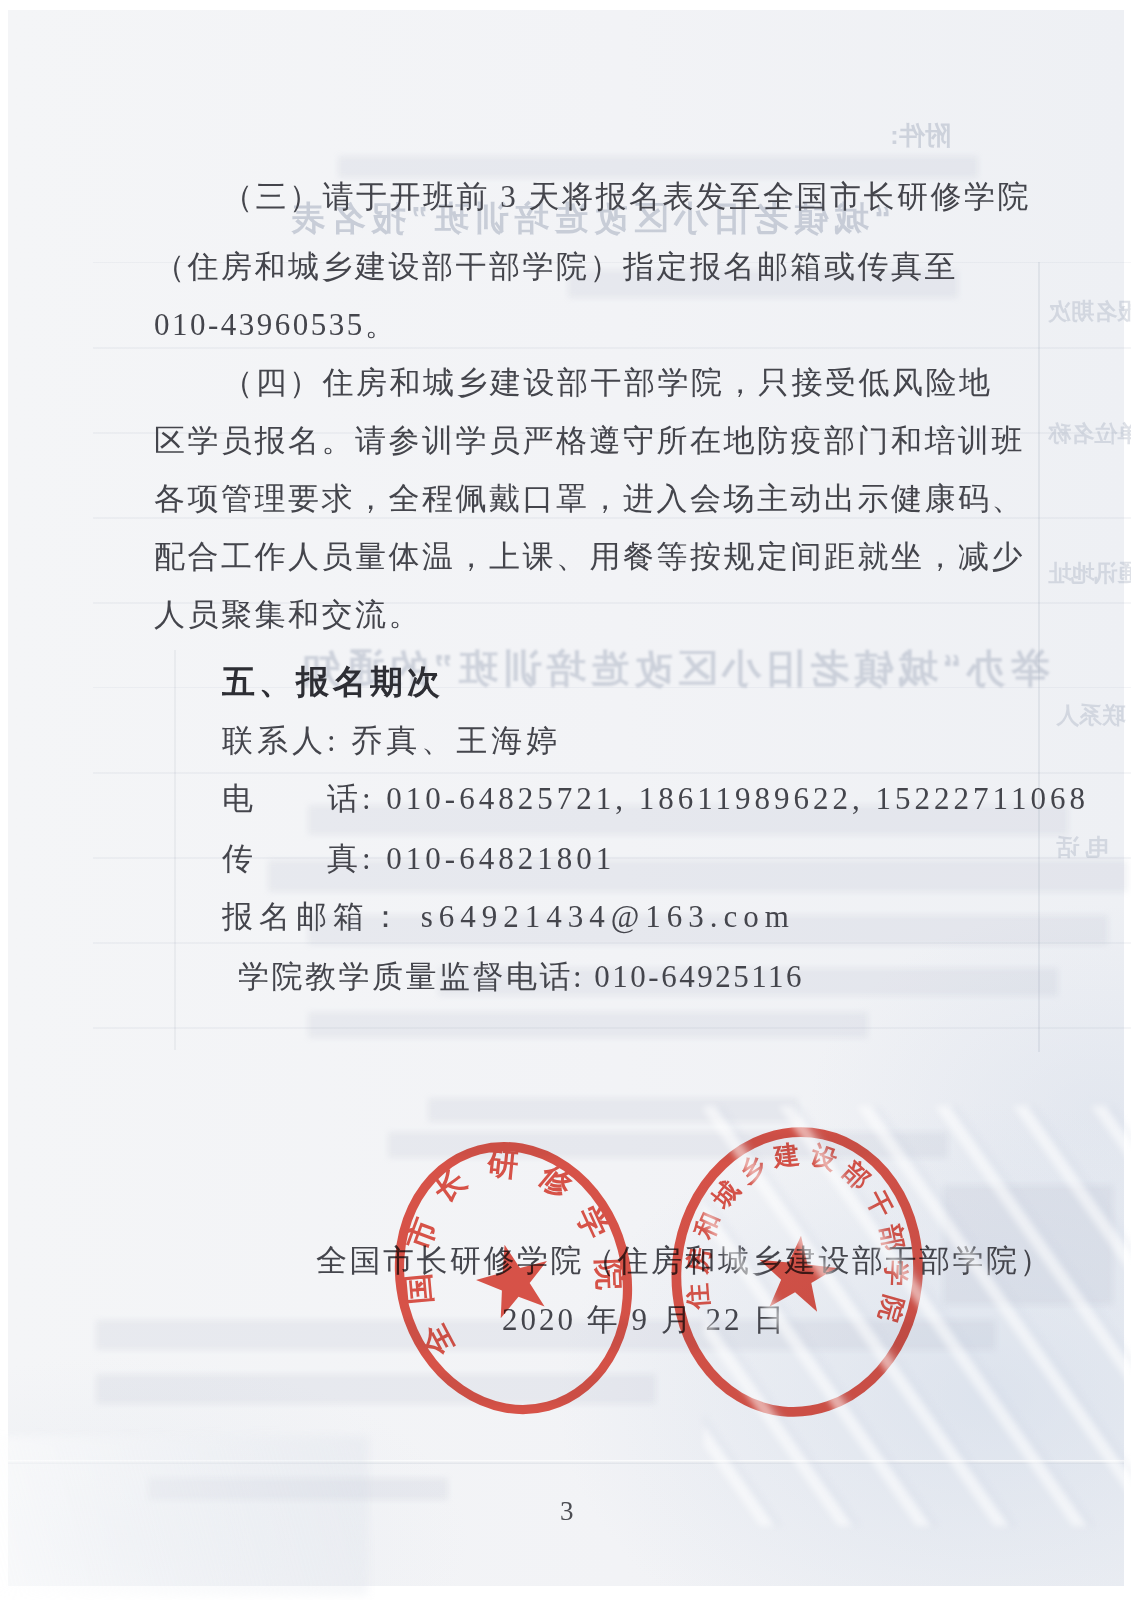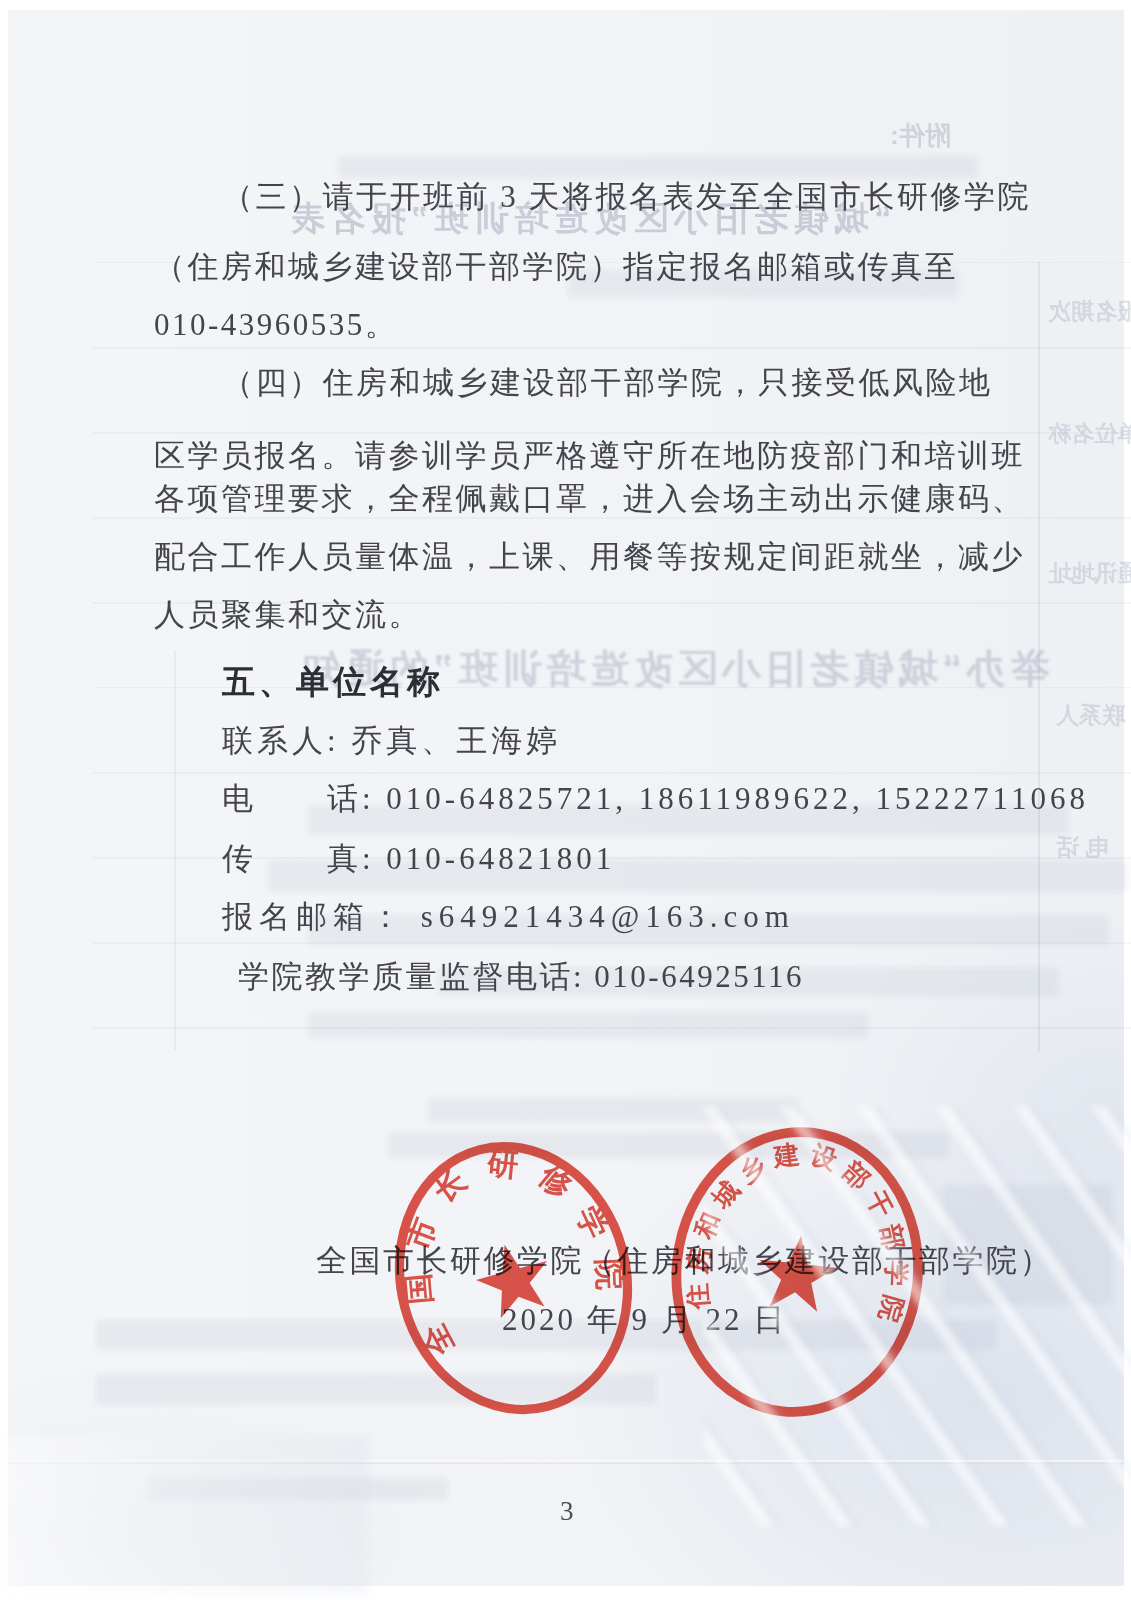--- a/index.html
+++ b/index.html
@@ -76,26 +76,26 @@
     <div class="smudge" style="left:935px;top:1175px;width:170px;height:120px;"></div>
     <div class="smudge" style="left:88px;top:1310px;width:900px;height:30px;"></div>
     <div class="smudge" style="left:88px;top:1364px;width:560px;height:30px;"></div>
     <div class="smudge" style="left:140px;top:1468px;width:300px;height:22px;"></div>
 
     <div class="line indent" style="top:166px;">（三）请于开班前 3 天将报名表发至全国市长研修学院</div>
     <div class="line flush" style="top:236px;">（住房和城乡建设部干部学院）指定报名邮箱或传真至</div>
     <div class="line flush" style="top:294px;">010-43960535。</div>
 
     <div class="line indent" style="top:352px;">（四）住房和城乡建设部干部学院，只接受低风险地</div>
-    <div class="line flush" style="top:425px;text-align:center;">区学员报名。请参训学员严格遵守所在地防疫部门和培训班</div>
+    <div class="line flush" style="top:410px;text-align:center;">区学员报名。请参训学员严格遵守所在地防疫部门和培训班</div>
     <div class="line flush" style="top:468px;">各项管理要求，全程佩戴口罩，进入会场主动出示健康码、</div>
     <div class="line flush" style="top:584px;">人员聚集和交流。</div>
     <div class="line flush" style="top:526px;">配合工作人员量体温，上课、用餐等按规定间距就坐，减少</div>
 
-    <div id="section-heading" style="left:214px;top:650px;">五、单位名称</div>
+    <div id="section-heading" style="left:214px;top:650px;">五、报名期次</div>
 
     <div class="line indent contact" style="top:710px;">联系人: 乔真、王海婷</div>
     <div class="line indent contact" style="top:768px;">电　　话: 010-64825721, 18611989622, 15222711068</div>
     <div class="line indent contact" style="top:828px;">传　　真: 010-64821801</div>
     <div class="line indent email" style="top:886px;">报名邮箱： s64921434@163.com</div>
     <div class="line indent" style="top:946px;margin-left:16px;">学院教学质量监督电话: 010-64925116</div>
 
 
     <div class="line" style="left:308px;top:1230px;">全国市长研修学院（住房和城乡建设部干部学院）</div>
     <div class="line" style="left:494px;top:1289px;letter-spacing:3px;">2020 年 9 月 22 日</div>

